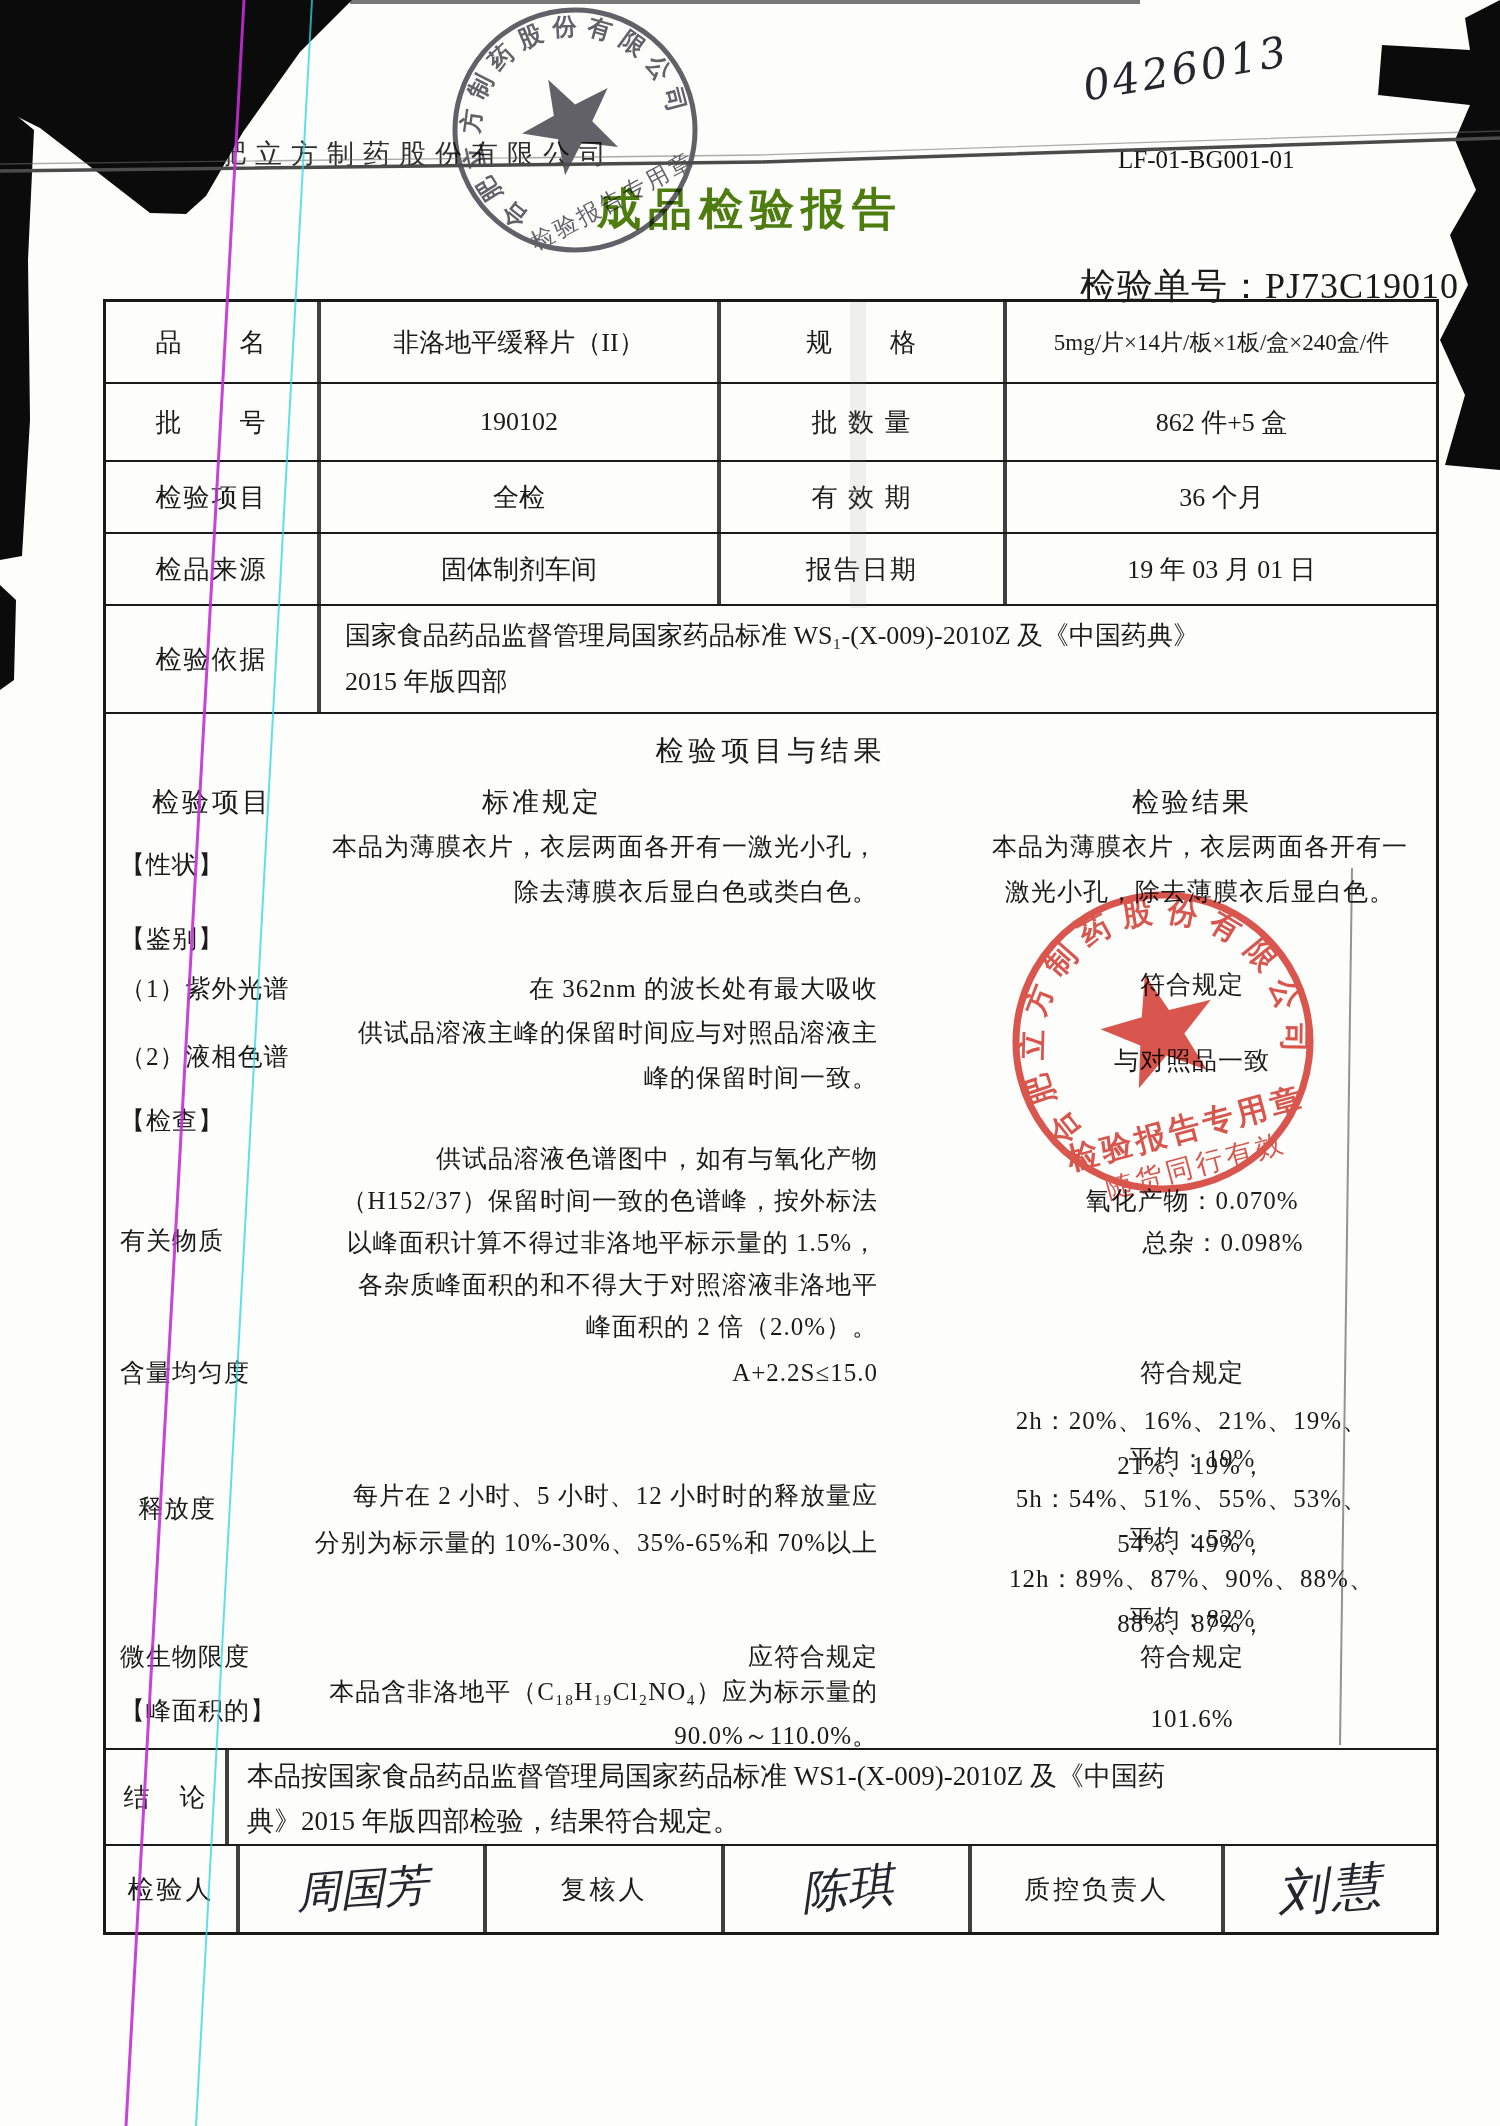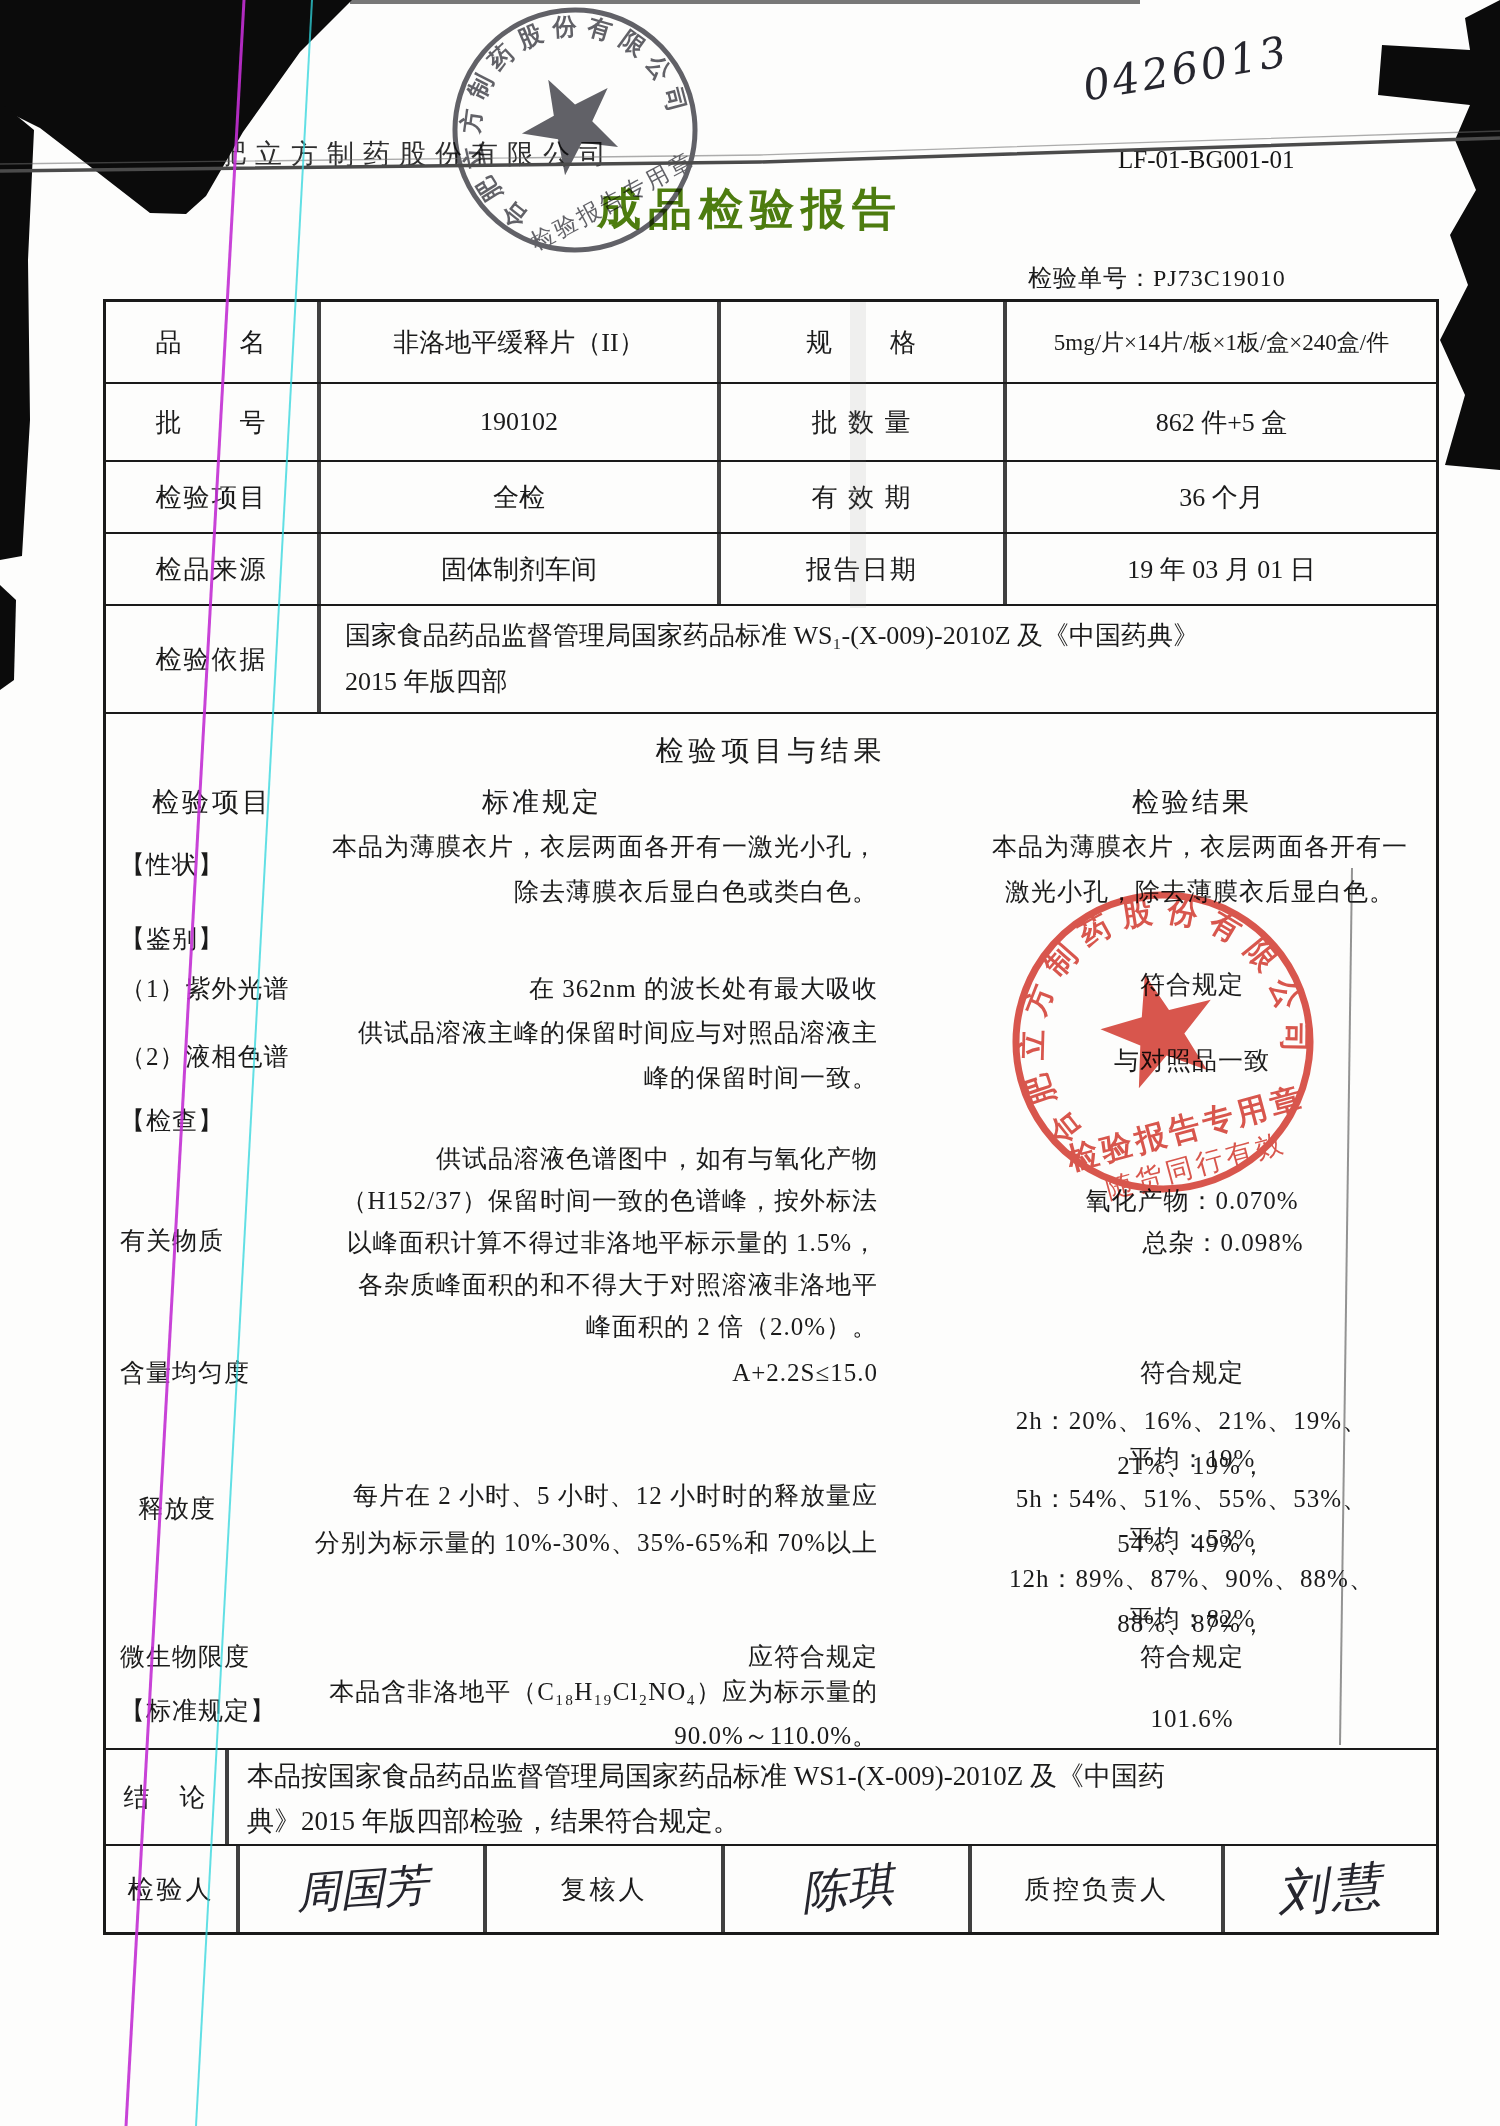--- a/index.html
+++ b/index.html
@@ -7,21 +7,21 @@
     position:relative;width:1500px;height:2126px;background:#fdfdfc;
     font-family:"Liberation Serif","DejaVu Serif",serif;color:#1b1b1b;overflow:hidden;
   }
   .abs{position:absolute;}
   .company{left:183px;top:136px;font-size:27px;letter-spacing:9px;color:#2e2e2e;}
   .handno{left:1082px;top:44px;font-size:42px;color:#70708a;transform:rotate(-10deg);
           font-style:italic;letter-spacing:3px;}
   .formcode{left:1118px;top:146px;font-size:25px;color:#151515;}
   .title{left:0;top:180px;width:1500px;text-align:center;font-size:44px;font-weight:bold;
          letter-spacing:7px;color:#4d7c0f;}
-  .reportno{left:1028px;top:262px;font-size:24px;letter-spacing:1px;}
+  .reportno{left:1080px;top:262px;font-size:36px;letter-spacing:1px;}
   
   .report-table{position:absolute;left:103px;top:299px;width:1336px;
     border:3px solid #1a1a1a;box-sizing:border-box;font-size:26px;}
   .tr{display:grid;border-top:2px solid #1a1a1a;box-sizing:border-box;}
   .tr.first{border-top:none;}
   .td{border-left:4px solid #404040;box-sizing:border-box;display:flex;
       align-items:center;justify-content:center;text-align:center;padding:2px 8px;}
   .td.nb{border-left:none;}
   .td.left{justify-content:flex-start;text-align:left;}
   .lbl{letter-spacing:2px;}
@@ -156,21 +156,21 @@
         <div class="rb res" style="top:882px;">平均：82%</div>
 
         <div class="rb lab" style="top:920px;">微生物限度</div>
         <div class="rb std" style="top:920px;">应符合规定</div>
         <div class="rb res" style="top:920px;">符合规定</div>
 
         <div class="rb std lh44" style="top:956px;">
           <div>本品含非洛地平（C₁₈H₁₉Cl₂NO₄）应为标示量的</div>
           <div>90.0%～110.0%。</div>
         </div>
-        <div class="rb lab" style="top:974px;">【标准规定】</div>
+        <div class="rb lab" style="top:974px;">【峰面积的】</div>
         <div class="rb res" style="top:982px;">101.6%</div>
       </div>
     </div>
 
     <div class="tr" style="grid-template-columns:119px auto;height:96px;">
       <div class="td nb lbl">结　论</div>
       <div class="td left concl">
         <div>本品按国家食品药品监督管理局国家药品标准 WS1-(X-009)-2010Z 及《中国药</div>
         <div>典》2015 年版四部检验，结果符合规定。</div>
       </div>

